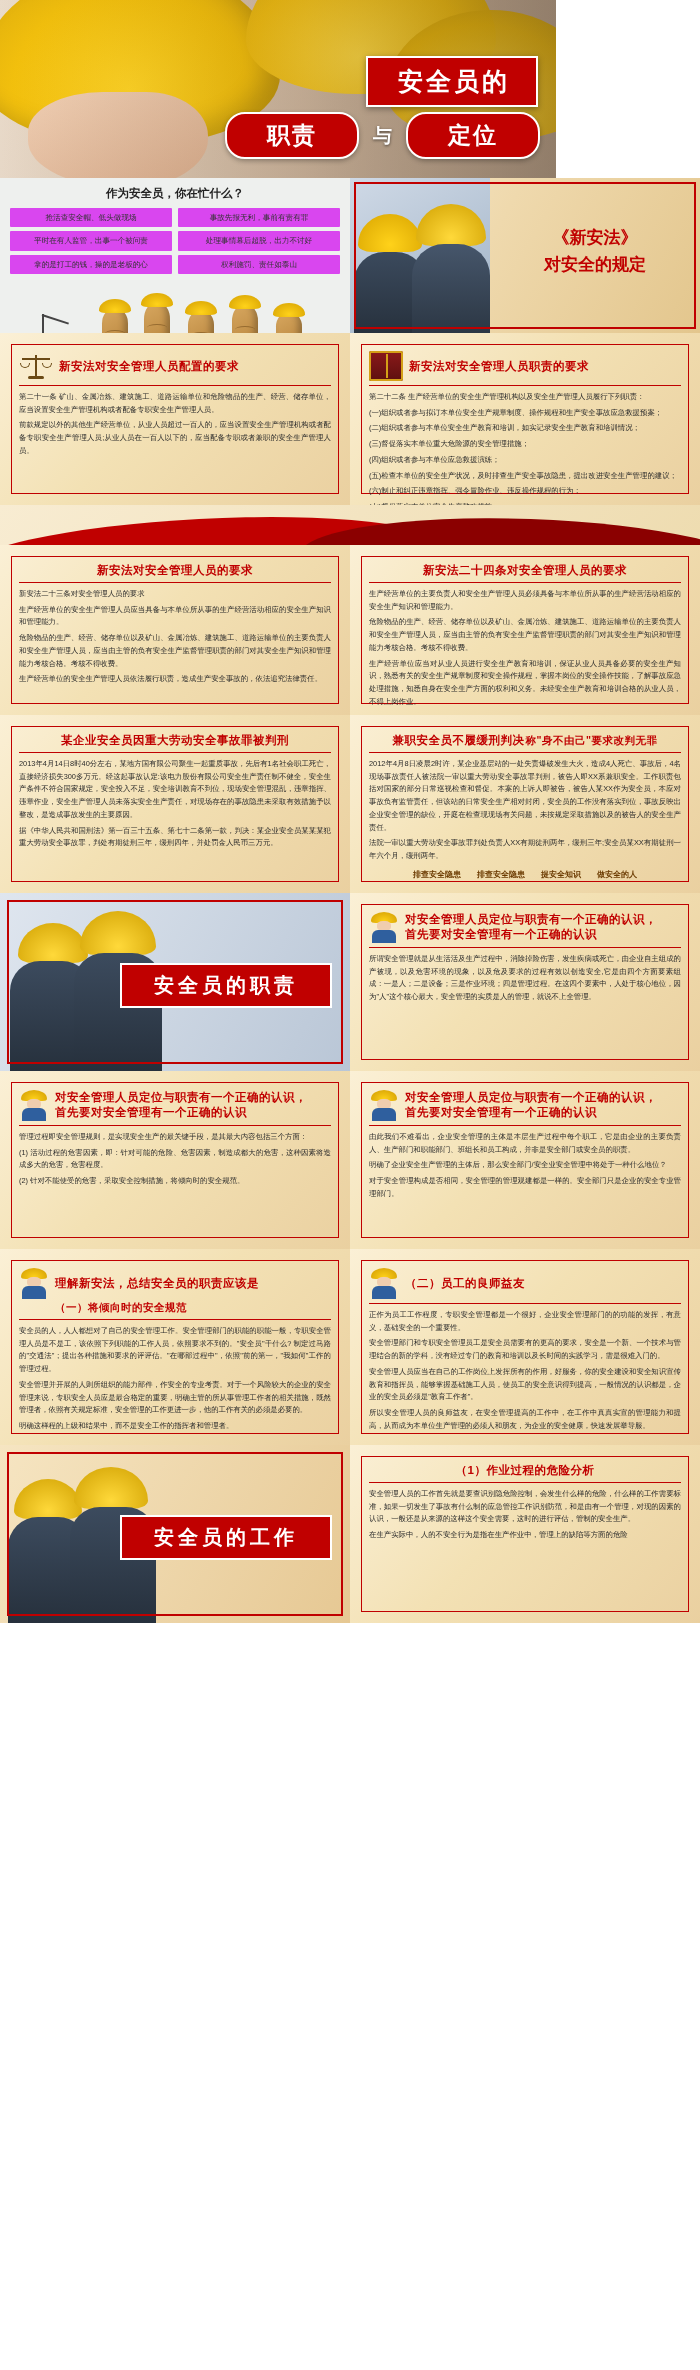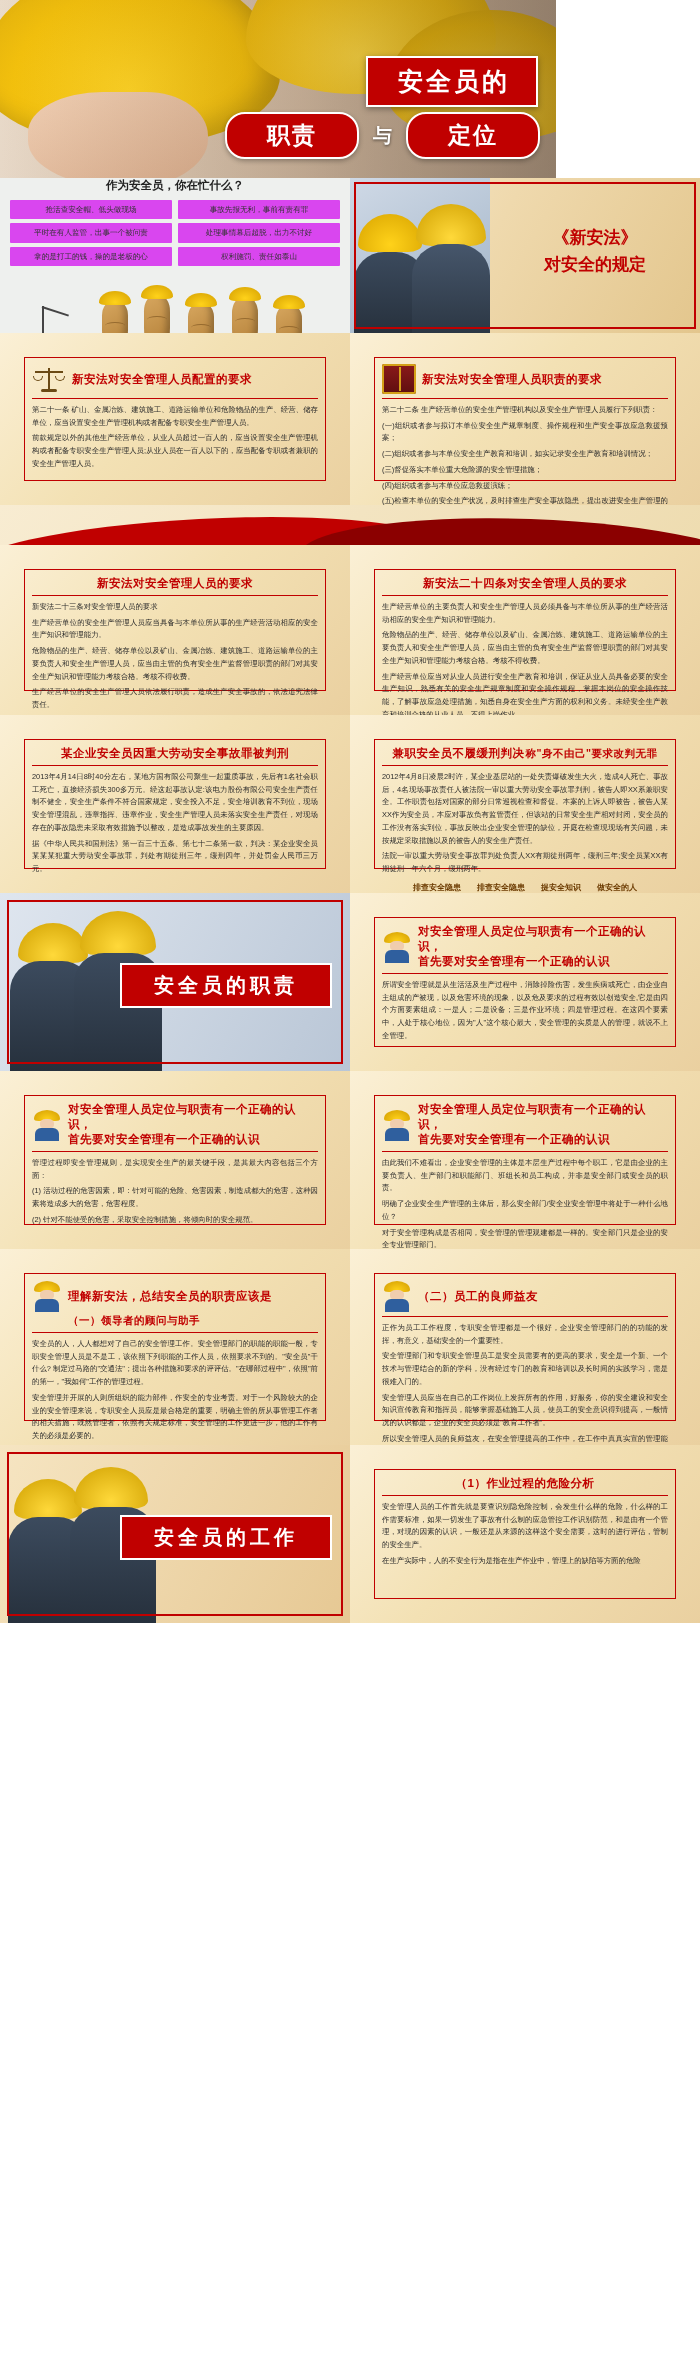--- a/index.html
+++ b/index.html
@@ -64,21 +64,21 @@
     background: #c00000; color: #fff;
     border: 2px solid #fff; border-radius: 20px;
     padding: 6px 40px; font-size: 23px; font-weight: bold; letter-spacing: 2px;
     box-shadow: 0 2px 5px rgba(0,0,0,.3);
   }
   .pill-mid { color: #fff; font-size: 19px; font-weight: bold; text-shadow: 0 1px 3px rgba(0,0,0,.6); }
 
   
   .band2 { display: flex; width: 700px; height: 155px; }
   .panel-left {
-    width: 350px; background: #eef0ee; position: relative; padding: 0 10px;
+    width: 350px; background: #eef0ee; position: relative; padding: 8px 10px;
   }
   .panel-left .q {
     text-align: center; font-size: 11.5px; font-weight: bold; color: #222; margin-bottom: 7px;
   }
   .tagrow { display: flex; gap: 6px; margin-bottom: 4px; }
   .tag {
     flex: 1; background: #d946ef; color: #333;
     font-size: 7.6px; text-align: center; padding: 4px 2px; line-height: 1.5;
     border-radius: 1px;
   }
@@ -136,21 +136,21 @@
   }
   .pr-text .l1 { font-size: 17px; }
   .pr-text .l2 { font-size: 17px; }
   .pr-border { position:absolute; inset: 4px 4px 4px 4px; border: 2px solid #c00000; pointer-events:none;}
 
   
   .grid { display: flex; flex-wrap: wrap; width: 700px; }
   .card {
     width: 350px; position: relative; overflow: hidden;
     background: linear-gradient(135deg,#fbf0d6 0%,#f3e1b4 45%,#ead0a0 100%);
-    padding: 24px;
+    padding: 11px;
   }
   .card .inner { border: 1.5px solid #c00000; height: 100%; padding: 6px 7px; }
   .hdr {
     display: flex; align-items: center; gap: 6px;
     border-bottom: 1.5px solid #c00000; padding-bottom: 4px; margin-bottom: 5px;
   }
   .hdr .ttl { color: #c00000; font-size: 11.5px; font-weight: bold; letter-spacing: .5px; }
   .hdr.center { justify-content: center; }
   .hdr.center .ttl { text-align: center; }
   .body-txt { font-size: 7.4px; line-height: 1.72; color: #2b2b2b; text-align: justify; }
@@ -470,21 +470,21 @@
       <div class="inner">
         <div class="hdr" style="flex-direction:column; align-items:flex-start; gap:2px;">
           <div style="display:flex; align-items:center; gap:6px;">
             <div class="ico-worker">
               <div class="hat"></div>
                 <div class="face"></div>
                 <div class="body"></div>
             </div>
             <div class="ttl">理解新安法，总结安全员的职责应该是</div>
           </div>
-          <div class="ttl" style="font-size:10.5px; padding-left:36px;">（一）领导者的顾问与助手</div>
+          <div class="ttl" style="font-size:10.5px; padding-left:36px;">（一）将倾向时的安全规范</div>
         </div>
         <div class="body-txt">
           <p>安全员的人，人人都想对了自己的安全管理工作。安全管理部门的职能的职能一般，专职安全管理人员是不是工，该依照下列职能的工作人员，依照要求不到的。"安全员"干什么? 制定过马路的"交通法"；提出各种措施和要求的评评估。"在哪部过程中"，依照"前的第一，"我如何"工作的管理过程。</p>
           <p>安全管理并开展的人则所组织的能力部件，作安全的专业考责。对于一个风险较大的企业的安全管理来说，专职安全人员应是最合格定的重要，明确主管的所从事管理工作者的相关措施，既然管理者，依照有关规定标准，安全管理的工作更进一步，他的工作有关的必须是必要的。</p>
           <p>明确这样程的上级和结果中，而不是安全工作的指挥者和管理者。</p>
         </div>
       </div>
     </div>
 
     <div class="card" style="height:196px">

